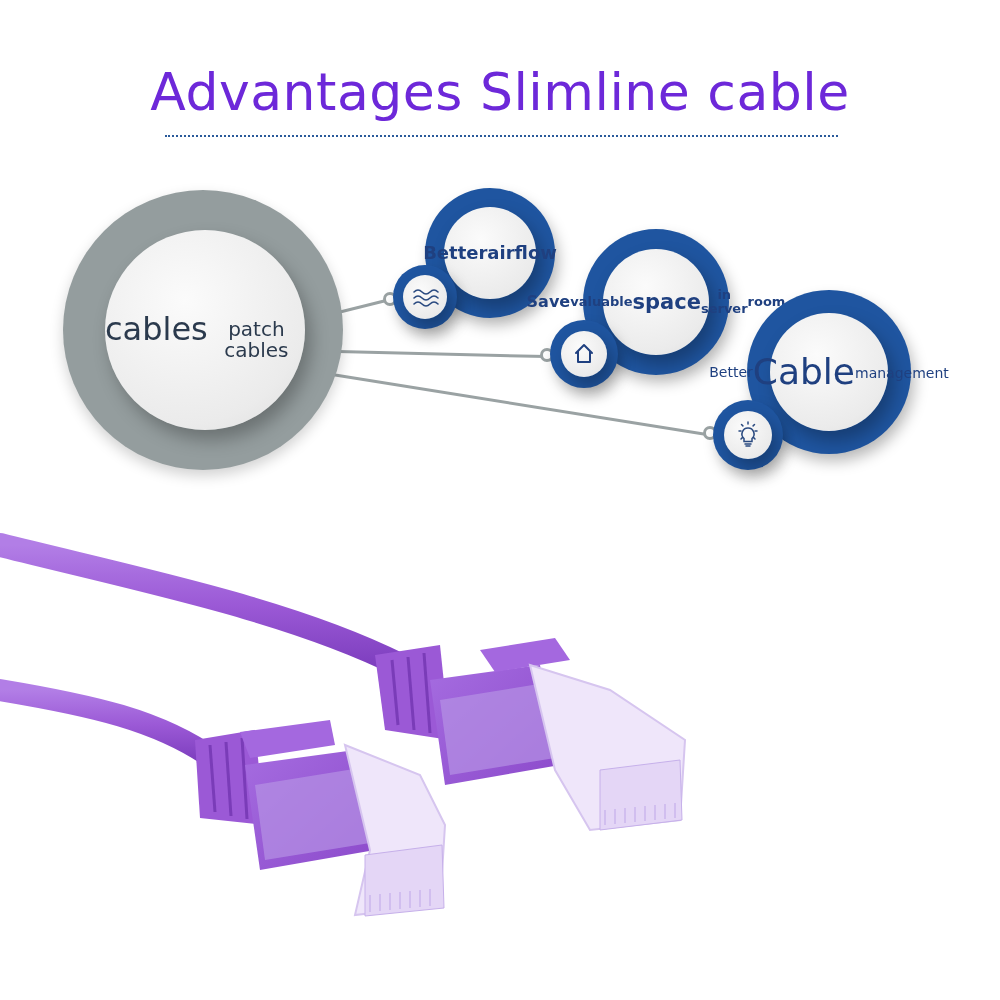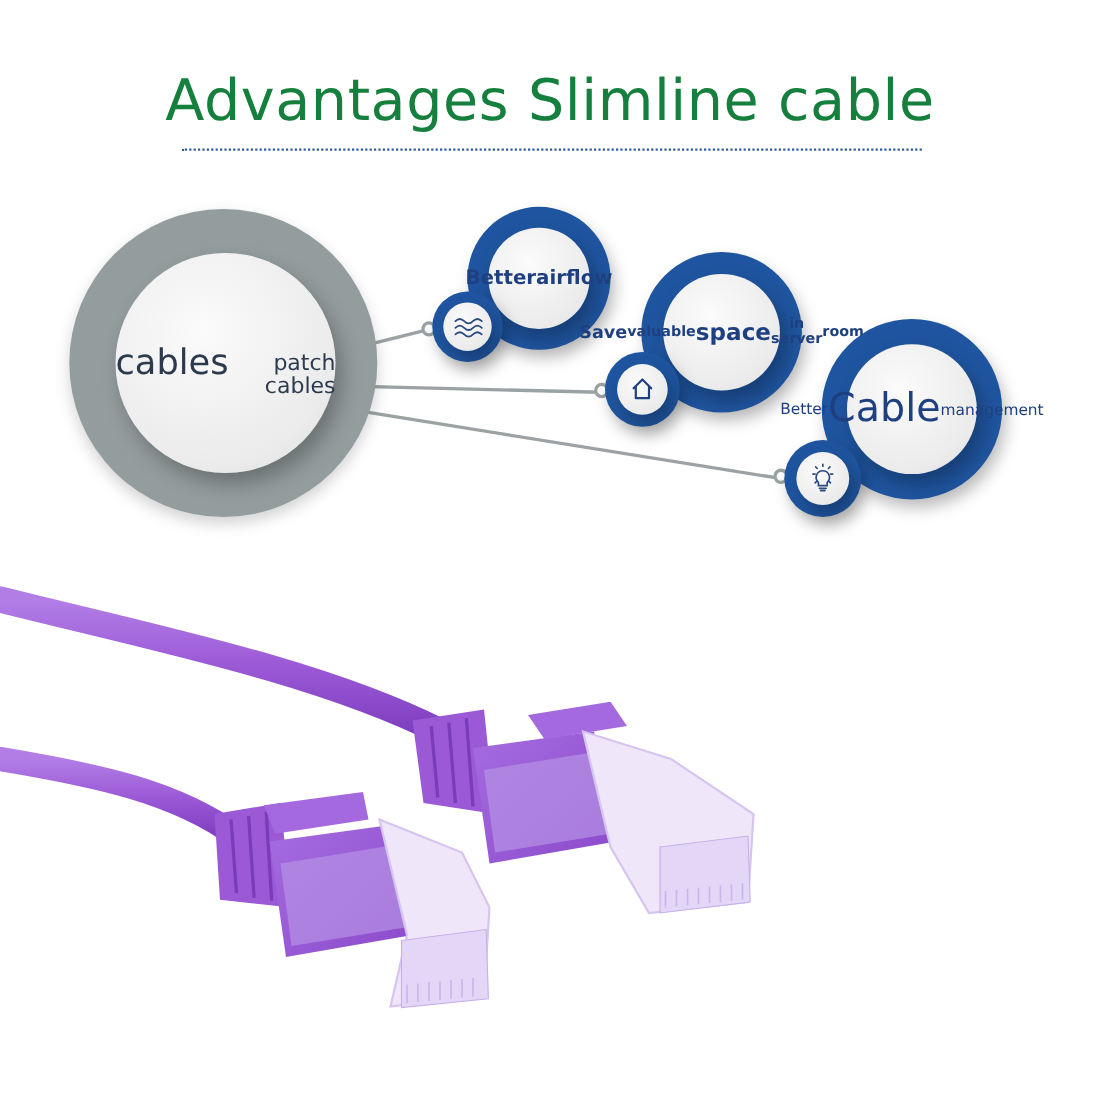--- a/index.html
+++ b/index.html
@@ -1,17 +1,17 @@
 <!DOCTYPE html>
 <html><head>
 <meta charset="utf-8">
 <style>
   html,body{margin:0;padding:0;background:#fff;}
   body{width:1000px;height:1000px;position:relative;overflow:hidden;font-family:"DejaVu Sans","Liberation Sans",sans-serif;}
-  .title{position:absolute;left:0;top:62px;width:1000px;text-align:center;font-size:52px;color:#15803d;letter-spacing:0.5px;font-family:"DejaVu Sans",sans-serif;}
+  .title{position:absolute;left:0;top:62px;width:1000px;text-align:center;font-size:52px;color:#6d28d9;letter-spacing:0.5px;font-family:"DejaVu Sans",sans-serif;}
   .title-rule{position:absolute;left:165px;top:135px;width:673px;height:0;border-top:2px dotted #2a5a9a;}
   .abs{position:absolute;}
   .circle{position:absolute;border-radius:50%;}
   .gray-outer{background:#949d9e;box-shadow:0 6px 14px rgba(0,0,0,0.18);}
   .white-inner{background:radial-gradient(circle at 40% 35%,#fbfbfb 0%,#ebebeb 70%,#dcdcdc 100%);box-shadow:6px 10px 18px rgba(0,0,0,0.28);}
   .blue-ring{background:#1f55a0;box-shadow:4px 8px 14px rgba(0,0,0,0.25);}
   .center-text{display:flex;align-items:center;justify-content:center;text-align:center;color:#1f4080;line-height:1.05;}
   .main-text{color:#2b3a4d;}
   .connector{position:absolute;height:3px;background:#9aa2a3;transform-origin:0 50%;}
   .ring-node{position:absolute;width:14px;height:14px;border-radius:50%;border:3px solid #9aa2a3;background:#fff;box-sizing:border-box;}
@@ -25,21 +25,21 @@
 <div class="connector" style="left:330px;top:313px;width:62px;transform:rotate(-14deg);"></div>
 <div class="connector" style="left:338px;top:350px;width:208px;transform:rotate(1.4deg);"></div>
 <div class="connector" style="left:332px;top:373px;width:378px;transform:rotate(9.1deg);"></div>
 <div class="ring-node" style="left:383px;top:292px;"></div>
 <div class="ring-node" style="left:540px;top:348px;"></div>
 <div class="ring-node" style="left:703px;top:426px;"></div>
 
 <div class="circle gray-outer" style="left:63px;top:190px;width:280px;height:280px;"></div>
 <div class="circle white-inner center-text main-text" style="left:105px;top:230px;width:200px;height:200px;">
   <span style="font-size:32px;color:#2b3a4d;">cables</span>
-  <span style="font-size:20px;color:#2b3a4d;margin-top:20px;text-align:right;">patch cables</span>
+  <span style="font-size:20px;color:#2b3a4d;margin-top:20px;">patch cables</span>
 </div>
 
 <div class="circle blue-ring" style="left:425px;top:188px;width:130px;height:130px;"></div>
 <div class="circle white-inner center-text" style="left:444px;top:207px;width:92px;height:92px;">
   <span style="font-size:18px;font-weight:bold;color:#1f4080;">Better</span>
   <span style="font-size:18px;font-weight:bold;color:#1f4080;">airflow</span>
 </div>
 <div class="circle blue-ring" style="left:393px;top:265px;width:64px;height:64px;"></div>
 <div class="circle white-inner" style="left:403px;top:275px;width:44px;height:44px;">
   <svg width="44" height="44" viewBox="0 0 44 44">

